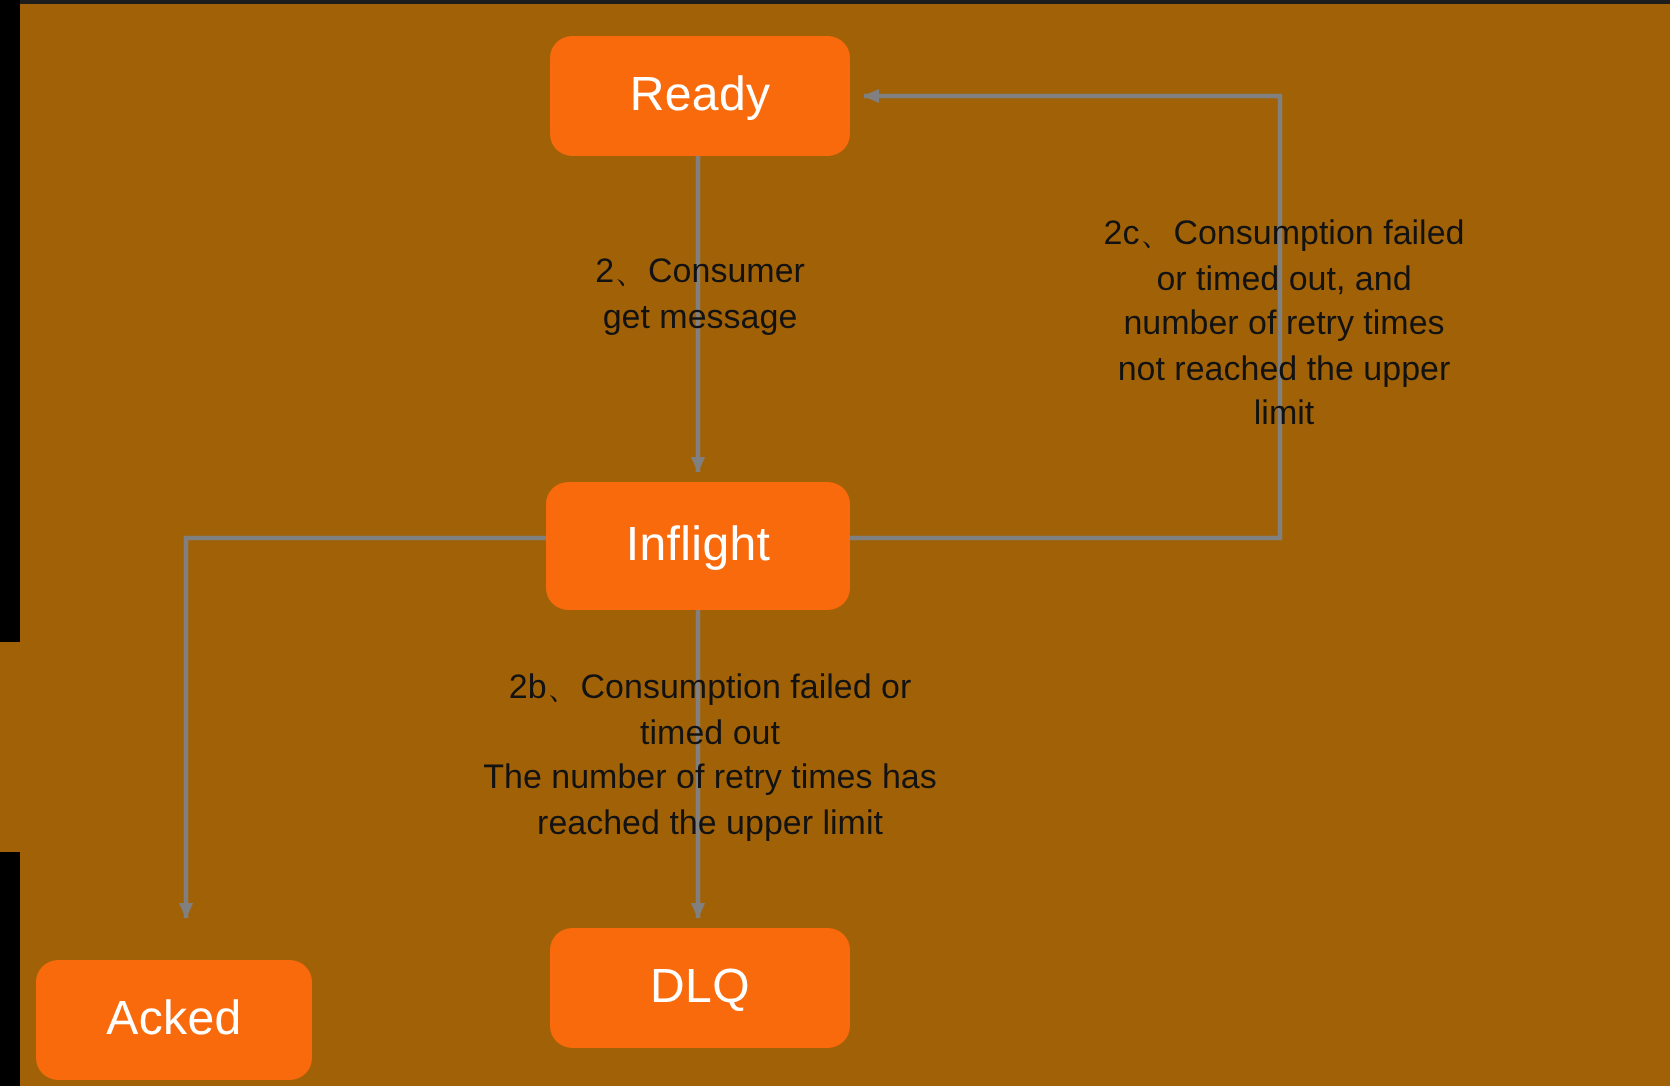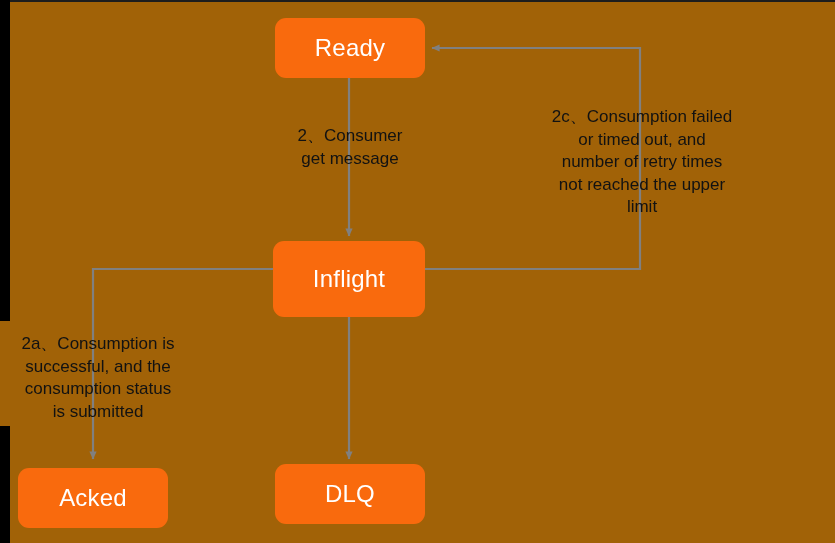--- a/index.html
+++ b/index.html
@@ -50,22 +50,22 @@
     display: flex;
     align-items: center;
     justify-content: center;
     color: #ffffff;
     font-size: 24px;
     font-weight: 400;
     letter-spacing: 0.2px;
     box-sizing: border-box;
   }
   .node-ready    { left: 275px; top: 18px;  width: 150px; height: 60px; }
-  .node-inflight { left: 273px; top: 241px; width: 152px; height: 76px; }
-  .node-acked    { left: 18px;  top: 468px; width: 150px; height: 60px; }
+  .node-inflight { left: 273px; top: 241px; width: 152px; height: 64px; }
+  .node-acked    { left: 18px;  top: 480px; width: 138px; height: 60px; }
   .node-dlq      { left: 275px; top: 464px; width: 150px; height: 60px; }
 
   .edge-label {
     position: absolute;
     color: #121212;
     font-size: 17px;
     line-height: 1.33;
     text-align: center;
     white-space: pre-line;
   }
@@ -117,19 +117,19 @@
 
   <div class="edge-label label-consumer">2、Consumer
 get message</div>
 
   <div class="edge-label label-retry">2c、Consumption failed
 or timed out, and
 number of retry times
 not reached the upper
 limit</div>
 
-  <div class="edge-label label-acked">2a、Consumption is
-successful, and the
-consumption status
-is submitted</div>
 
+  <div class="edge-label label-dlq">2b、Consumption failed or
+timed out
+The number of retry times has
+reached the upper limit</div>
 
 </div>
 
 </body></html>

